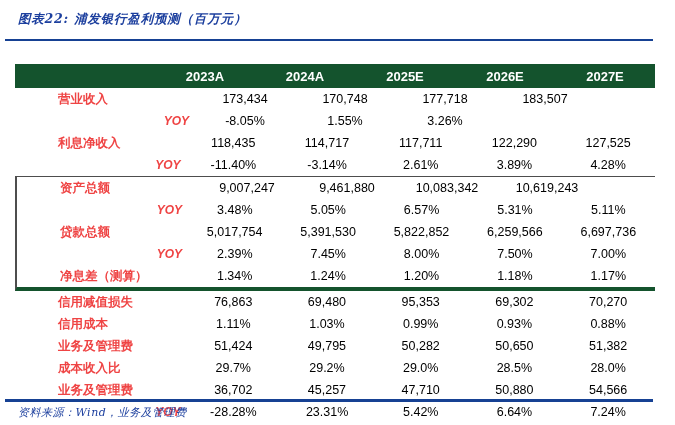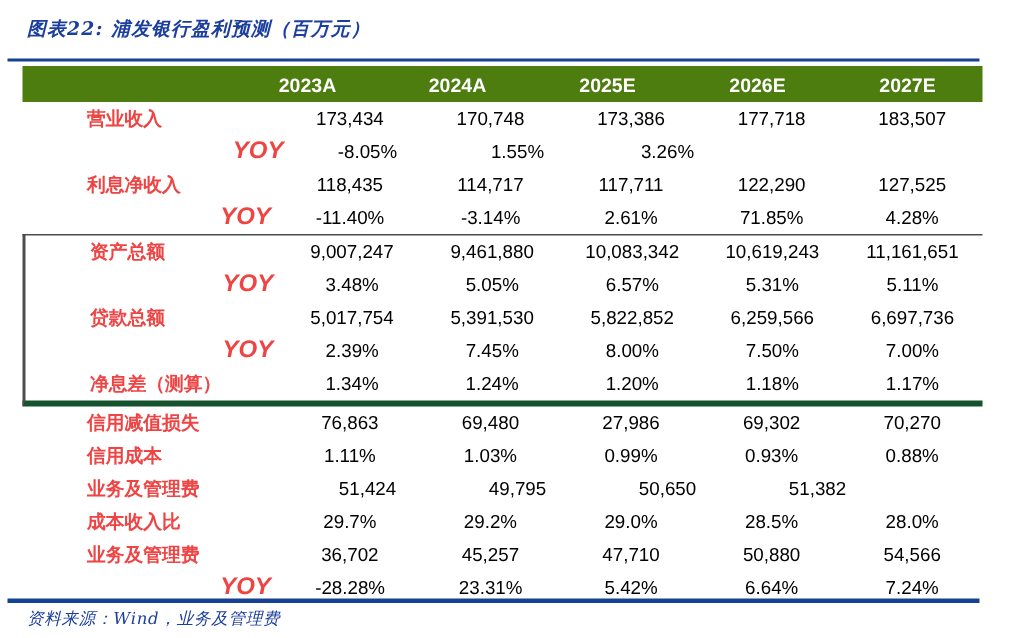--- a/index.html
+++ b/index.html
@@ -40,21 +40,21 @@
   }
   .row{display:flex;align-items:center;height:22px;}
   .label{
     box-sizing:border-box;width:140px;padding-left:3px;
     font-family:"DejaVu Serif",serif;
     font-weight:600;font-size:12.5px;
     color:#ef4444;white-space:nowrap;margin-left:40px;
   }
   .label.yoy{
     font-family:"Liberation Sans",sans-serif;
-    font-style:italic;font-weight:bold;font-size:16px;
+    font-style:italic;font-weight:bold;font-size:12px;
     text-align:right;padding-right:6px;padding-left:0;
   }
   .cell{
     width:100px;text-align:center;
     font-size:12.5px;color:#000000;white-space:nowrap;
   }
   .source{
     position:absolute;left:18px;top:405px;
     font-family:"DejaVu Serif",serif;
     font-style:italic;font-size:11px;letter-spacing:0.5px;
@@ -62,34 +62,33 @@
   }
 </style>
 </head>
 <body>
 
 <div class="page">
   <div class="fig-title">图表22: 浦发银行盈利预测（百万元）</div>
   <div class="rule top" style="background: rgb(22, 65, 147);"></div>
 
   <div class="tbl">
-    <div class="thead" style="background: #4d7c0f;">
+    <div class="thead" style="background: #14532d; margin-top: 20px;">
       <div class="th-spacer"></div>
     <div class="th">2023A</div>
         <div class="th">2024A</div>
         <div class="th">2025E</div>
         <div class="th">2026E</div>
         <div class="th">2027E</div>
       </div>
     <div class="table-section">
         <div class="row">
           <div class="label">营业收入</div>
           <div class="cell">173,434</div>
           <div class="cell">170,748</div>
-          <div class="cell">173,386</div>
           <div class="cell">177,718</div>
           <div class="cell">183,507</div>
         </div>
         <div class="row">
           <div class="label yoy">YOY</div>
           <div class="cell">-8.05%</div>
           <div class="cell">1.55%</div>
           <div class="cell">3.26%</div>
         </div>
         <div class="row">
@@ -98,32 +97,31 @@
           <div class="cell">114,717</div>
           <div class="cell">117,711</div>
           <div class="cell">122,290</div>
           <div class="cell">127,525</div>
         </div>
         <div class="row">
           <div class="label yoy">YOY</div>
           <div class="cell">-11.40%</div>
           <div class="cell">-3.14%</div>
           <div class="cell">2.61%</div>
-          <div class="cell">71.85%</div>
+          <div class="cell">3.89%</div>
           <div class="cell">4.28%</div>
         </div>
       </div>
     <div class="table-section boxed">
         <div class="row">
           <div class="label">资产总额</div>
           <div class="cell">9,007,247</div>
           <div class="cell">9,461,880</div>
           <div class="cell">10,083,342</div>
           <div class="cell">10,619,243</div>
-          <div class="cell">11,161,651</div>
         </div>
         <div class="row">
           <div class="label yoy">YOY</div>
           <div class="cell">3.48%</div>
           <div class="cell">5.05%</div>
           <div class="cell">6.57%</div>
           <div class="cell">5.31%</div>
           <div class="cell">5.11%</div>
         </div>
         <div class="row">
@@ -149,36 +147,37 @@
           <div class="cell">1.20%</div>
           <div class="cell">1.18%</div>
           <div class="cell">1.17%</div>
         </div>
       </div>
     <div class="table-section">
         <div class="row">
           <div class="label">信用减值损失</div>
           <div class="cell">76,863</div>
           <div class="cell">69,480</div>
-          <div class="cell">27,986</div>
+          <div class="cell">95,353</div>
           <div class="cell">69,302</div>
           <div class="cell">70,270</div>
         </div>
         <div class="row">
           <div class="label">信用成本</div>
           <div class="cell">1.11%</div>
           <div class="cell">1.03%</div>
           <div class="cell">0.99%</div>
           <div class="cell">0.93%</div>
           <div class="cell">0.88%</div>
         </div>
         <div class="row">
           <div class="label">业务及管理费</div>
           <div class="cell">51,424</div>
           <div class="cell">49,795</div>
+          <div class="cell">50,282</div>
           <div class="cell">50,650</div>
           <div class="cell">51,382</div>
         </div>
         <div class="row">
           <div class="label">成本收入比</div>
           <div class="cell">29.7%</div>
           <div class="cell">29.2%</div>
           <div class="cell">29.0%</div>
           <div class="cell">28.5%</div>
           <div class="cell">28.0%</div>

